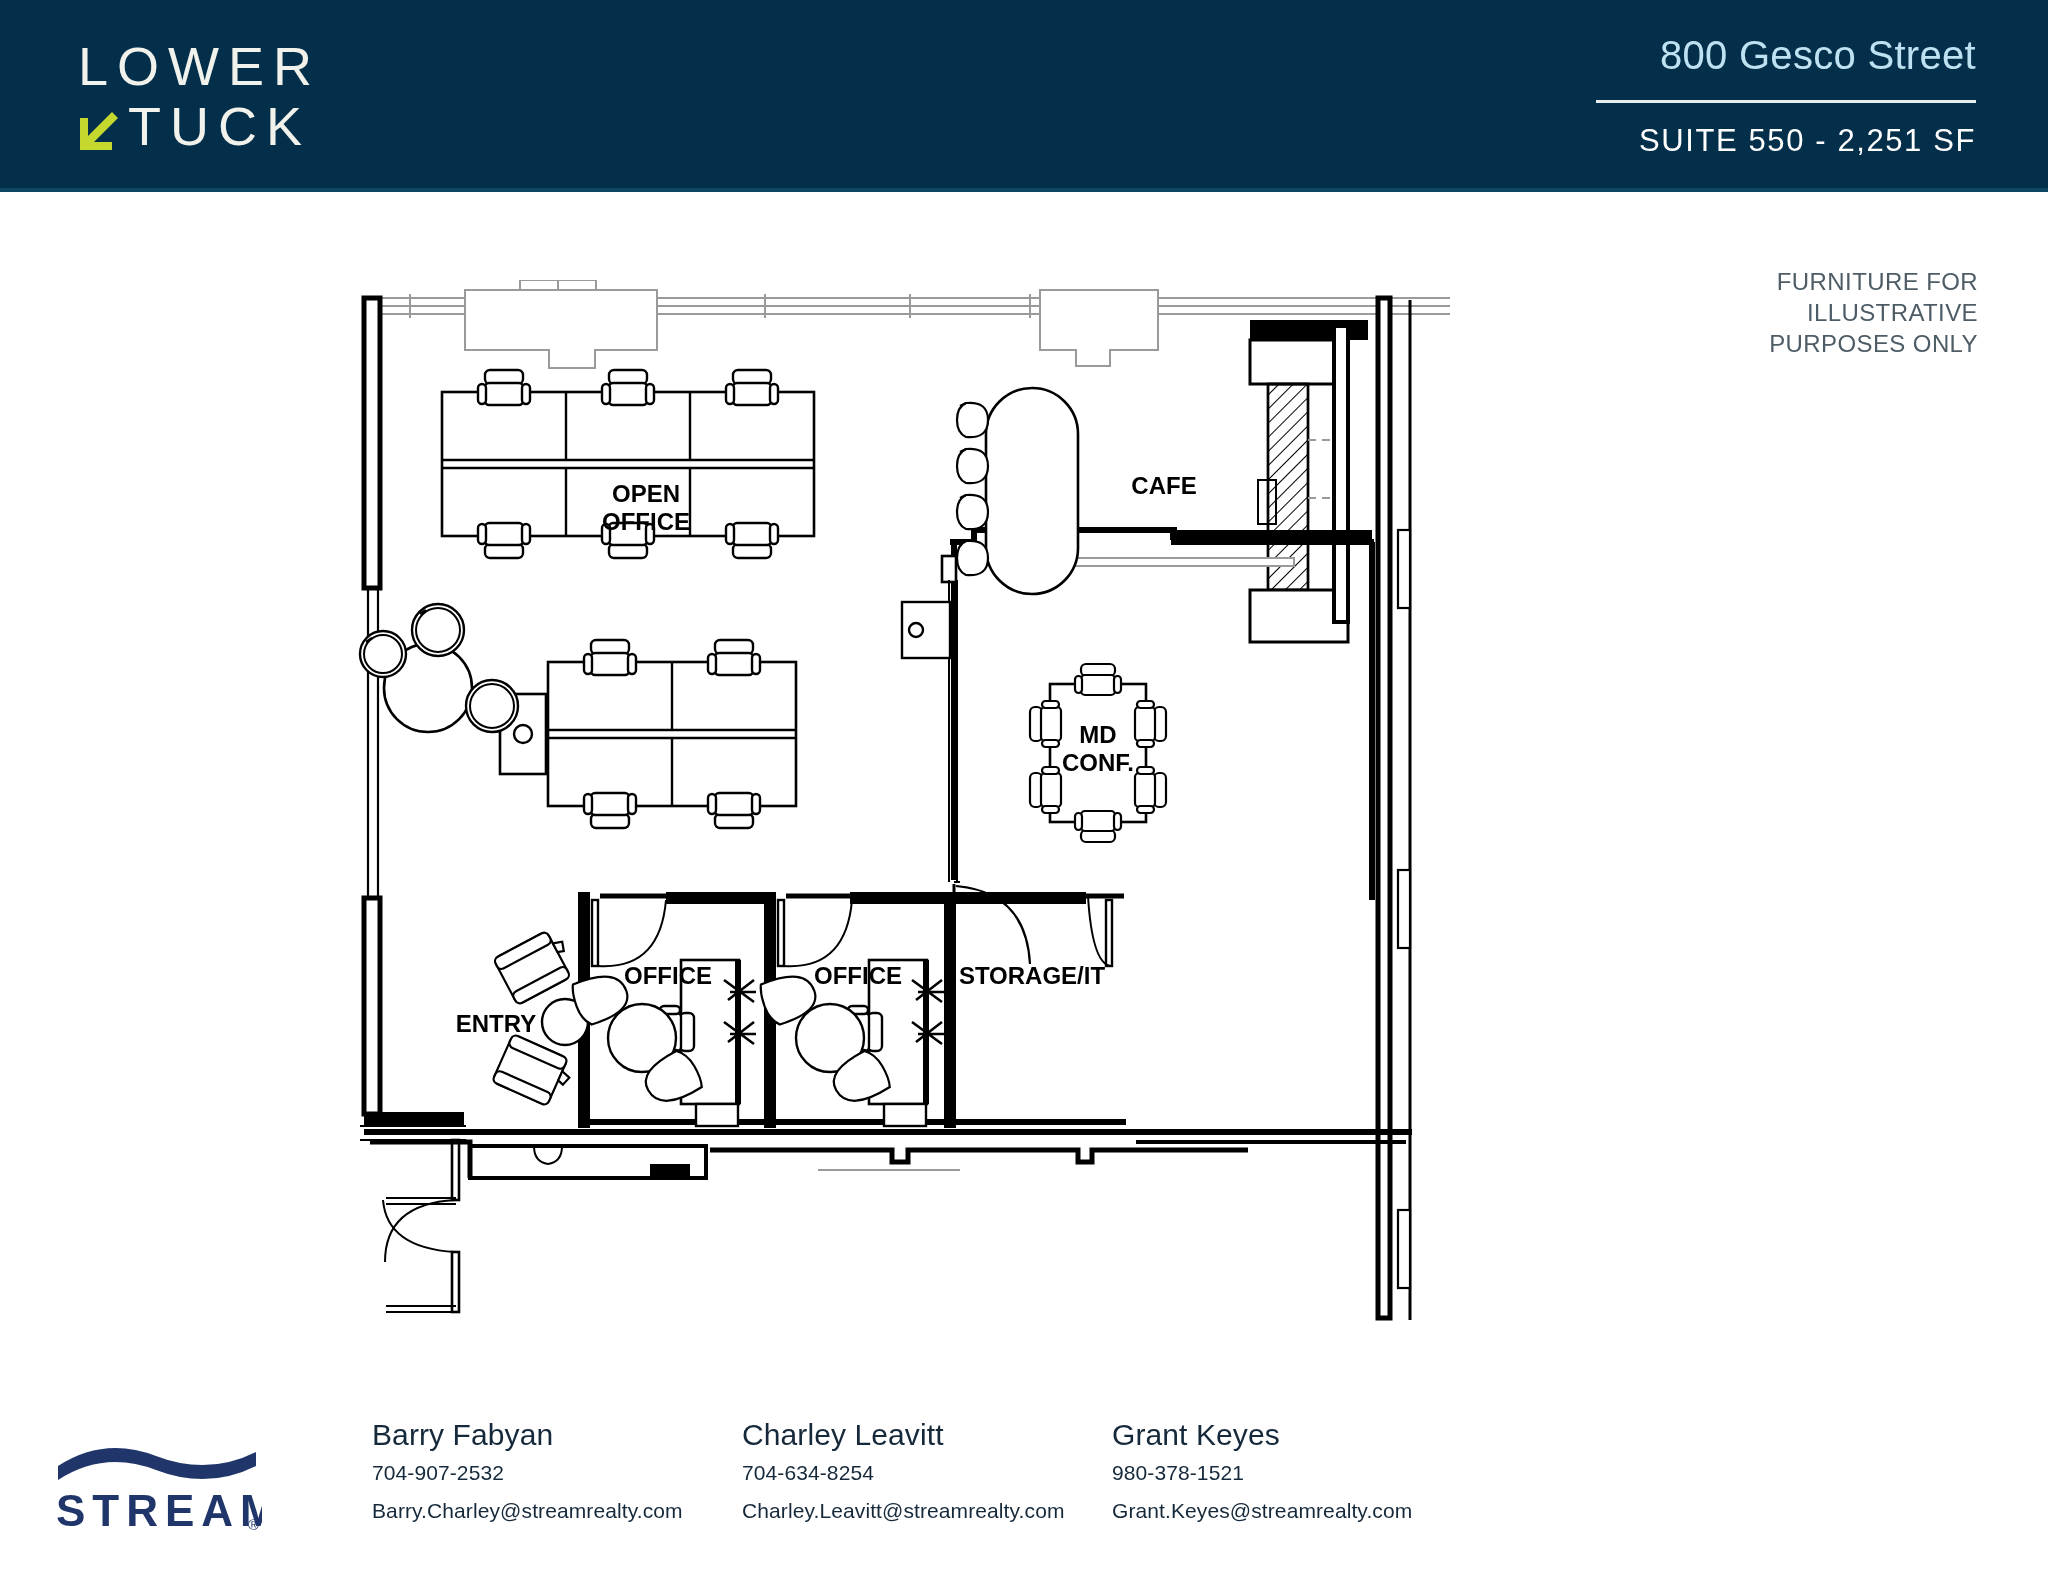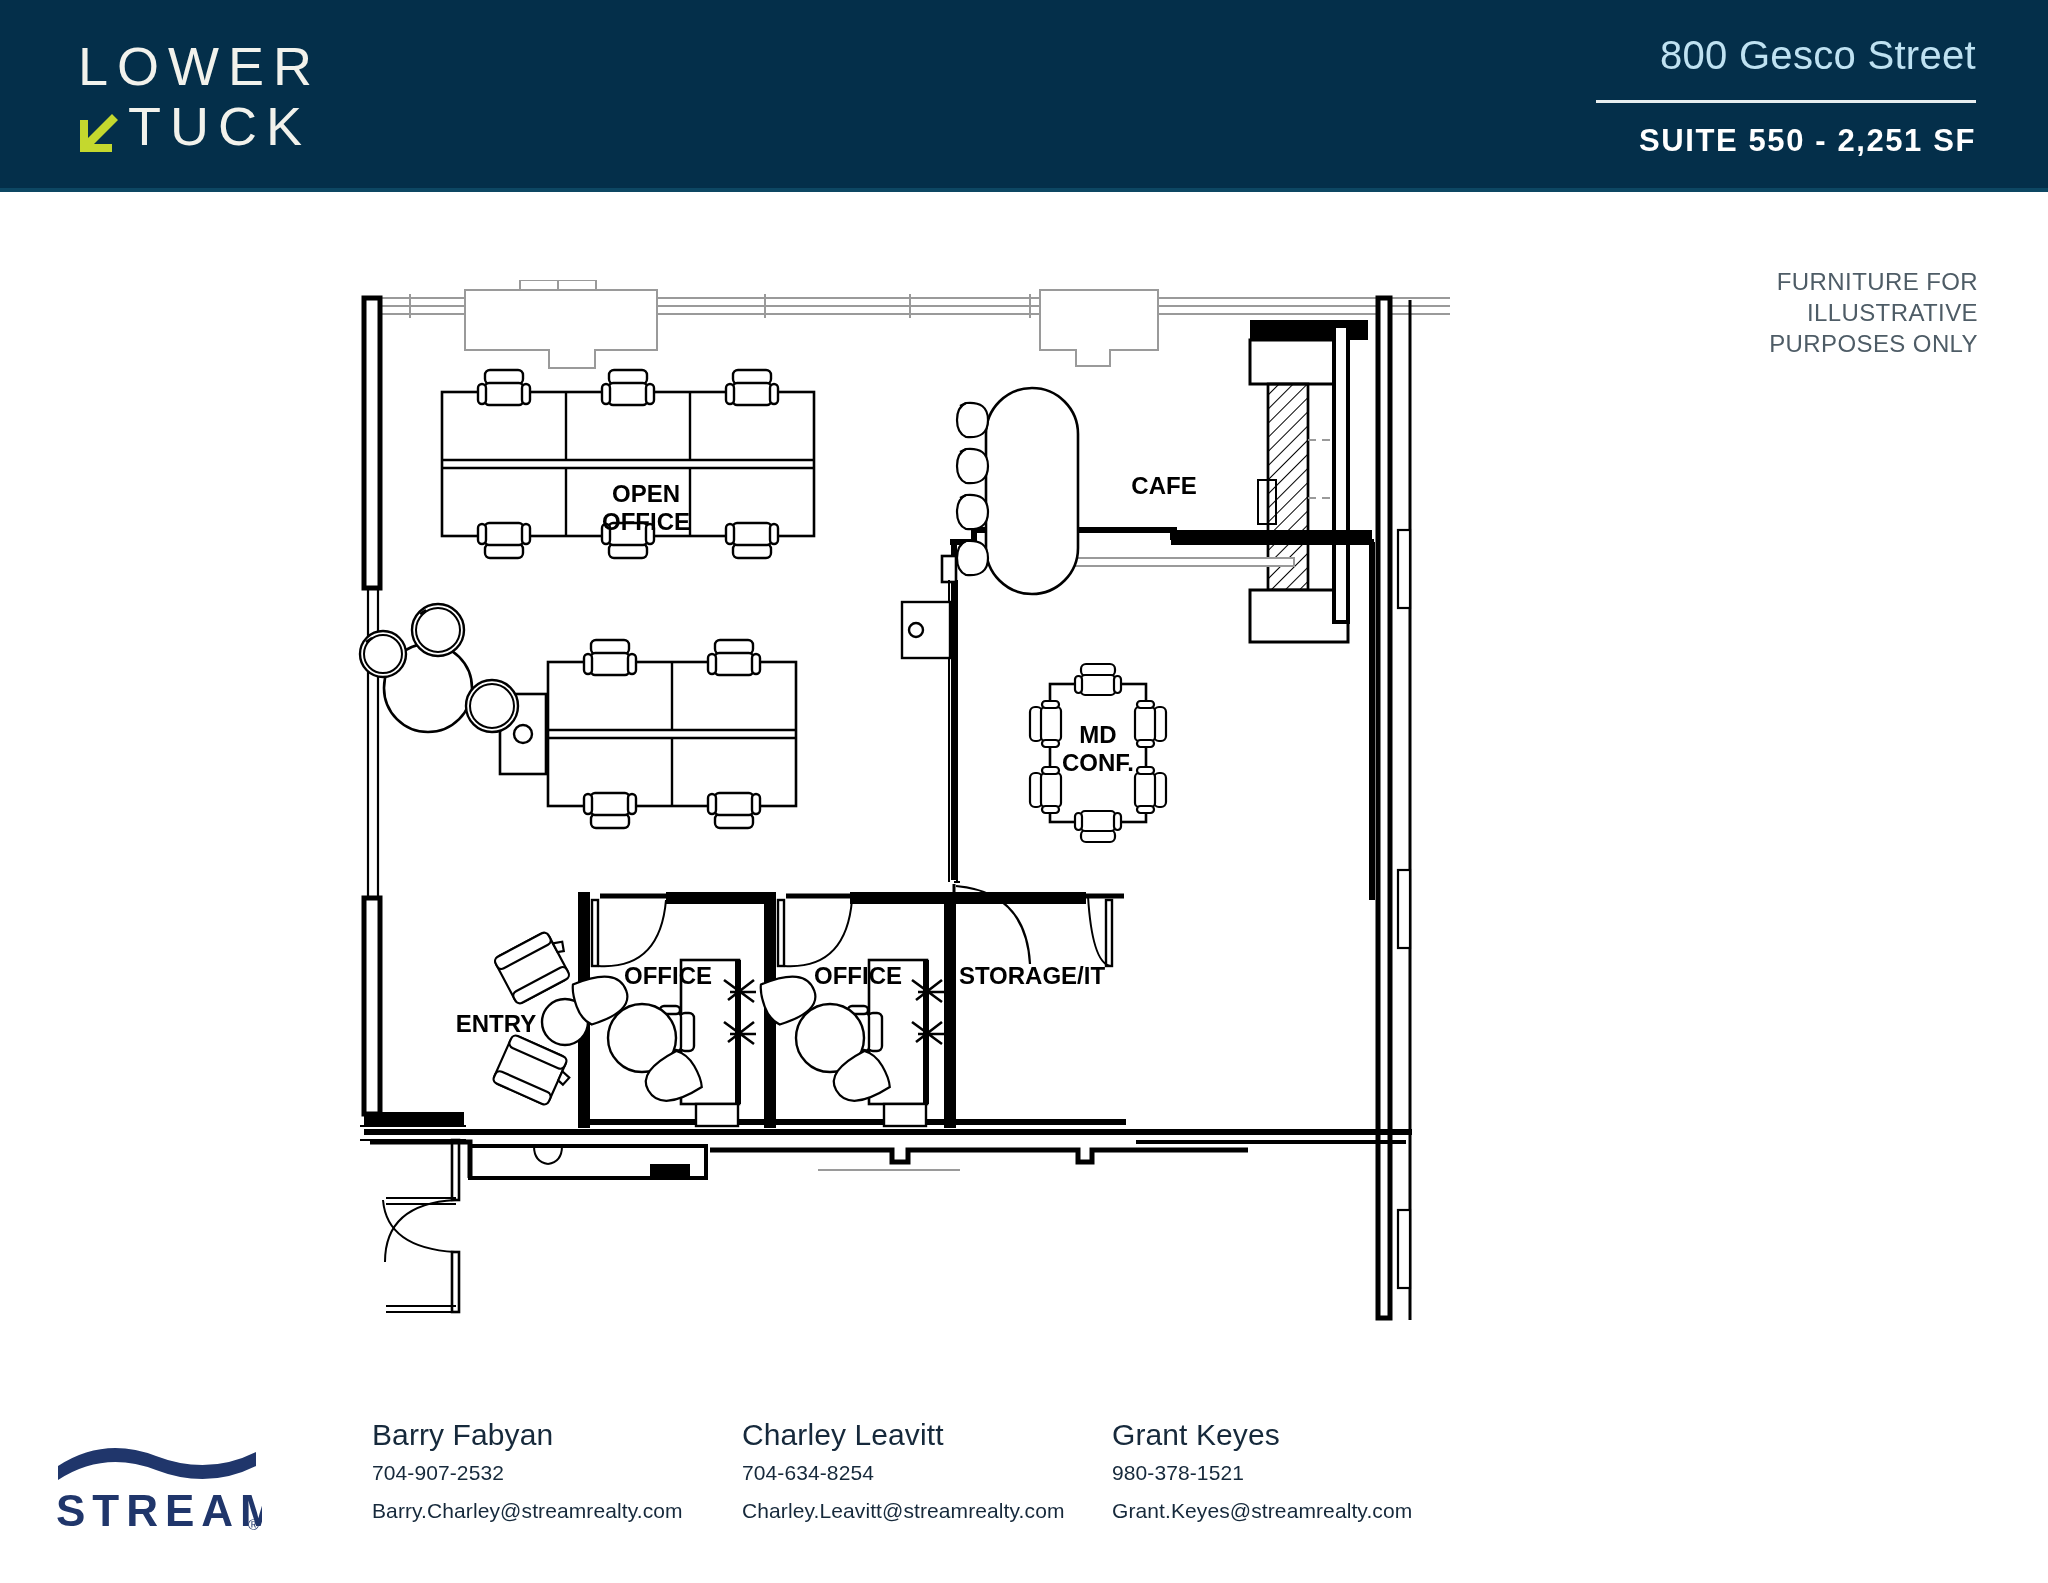--- a/index.html
+++ b/index.html
@@ -19,34 +19,34 @@
   }
   .header::after{
     content:""; position:absolute; left:0; bottom:0; width:100%; height:4px;
     background:#0d4763;
   }
   .brand { margin-left: 78px; display:flex; flex-direction:column; }
   .brand-l1 {
     color:#f2f2ec; font-size:54px; letter-spacing:9px; font-weight:400;
     line-height:56px;
   }
-  .brand-l2row { display:flex; align-items:flex-end; margin-top:4px; }
+  .brand-l2row { display:flex; align-items:center; margin-top:4px; }
   .brand-arrow { width:44px; height:52px; margin-right:6px; }
   .brand-l2 {
     color:#f2f2ec; font-size:54px; letter-spacing:9px; font-weight:400;
     line-height:56px;
   }
   .addr-block {
     margin-right:72px; text-align:right; display:flex; flex-direction:column;
     align-items:flex-end;
     gap:8px;
   }
   .addr-title { color:#bfe2f2; font-size:40px; font-weight:400; letter-spacing:0.3px; }
   .addr-rule { width:380px; height:3px; background:#e8eef0; margin:14px 0 12px 0; }
-  .addr-sub { color:#ffffff; font-size:31px; font-weight:700; letter-spacing:1.6px; }
+  .addr-sub { color:#ffffff; font-size:31px; font-weight:400; letter-spacing:1.6px; }
 
   
   .disclaimer {
     position:absolute; right:70px; top:266px; width:340px;
     text-align:right; color:#4e5c66; font-size:24px; line-height:31px;
     letter-spacing:0.4px;
   }
 
   
   .plan-wrap { position:absolute; left:350px; top:280px; width:1130px; height:1080px; }

